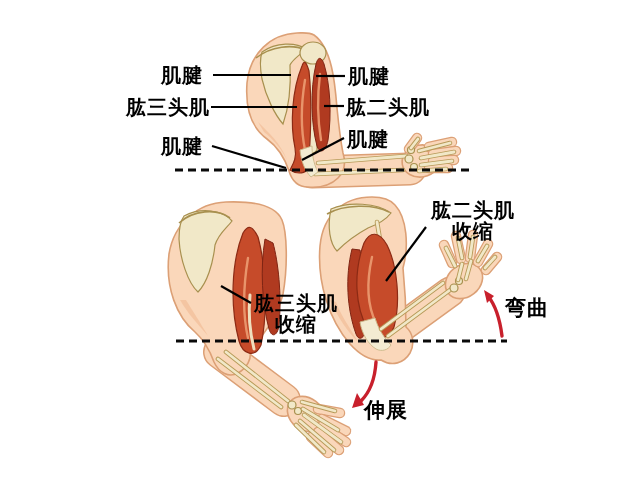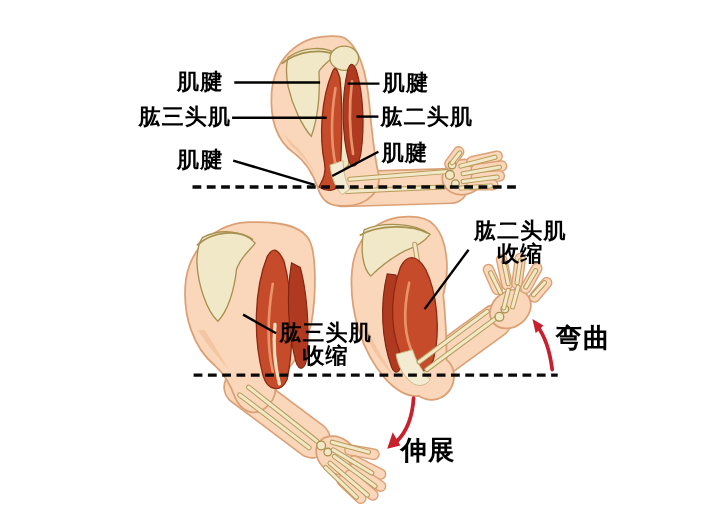--- a/index.html
+++ b/index.html
@@ -6,21 +6,21 @@
   #stage{
     position:relative;width:584px;height:480px;background:#ffffff;overflow:hidden;
     font-family:"Liberation Sans","DejaVu Sans",sans-serif;
   }
   #art{position:absolute;left:0;top:0;}
   .lbl{
     position:absolute;color:#000;font-weight:bold;font-size:20px;line-height:21px;
     letter-spacing:1px;white-space:nowrap;
   }
   .lbl-block{text-align:center;white-space:normal;}
-  .lbl-action{font-size:24px;}
+  .lbl-action{font-size:21px;}
   
   .blob{fill:#FAD7BA;stroke:#DCA076;stroke-width:1.6;}
   .shade{fill:#F2C09C;stroke:none;opacity:.8;}
   .bone{fill:#F1E8C8;stroke:#A8904F;stroke-width:1.2;}
   .ridge{fill:none;stroke:#A8904F;stroke-width:1.6;}
   .sk-out{stroke:#DCA076;stroke-linecap:round;fill:none;}
   .sk-in{stroke:#FAD7BA;stroke-linecap:round;fill:none;}
   .fo{stroke:#DCA076;stroke-width:10.5;stroke-linecap:round;fill:none;}
   .fi{stroke:#FAD7BA;stroke-width:8;stroke-linecap:round;fill:none;}
   .bo{stroke:#B79A58;stroke-width:4.6;stroke-linecap:round;fill:none;}

